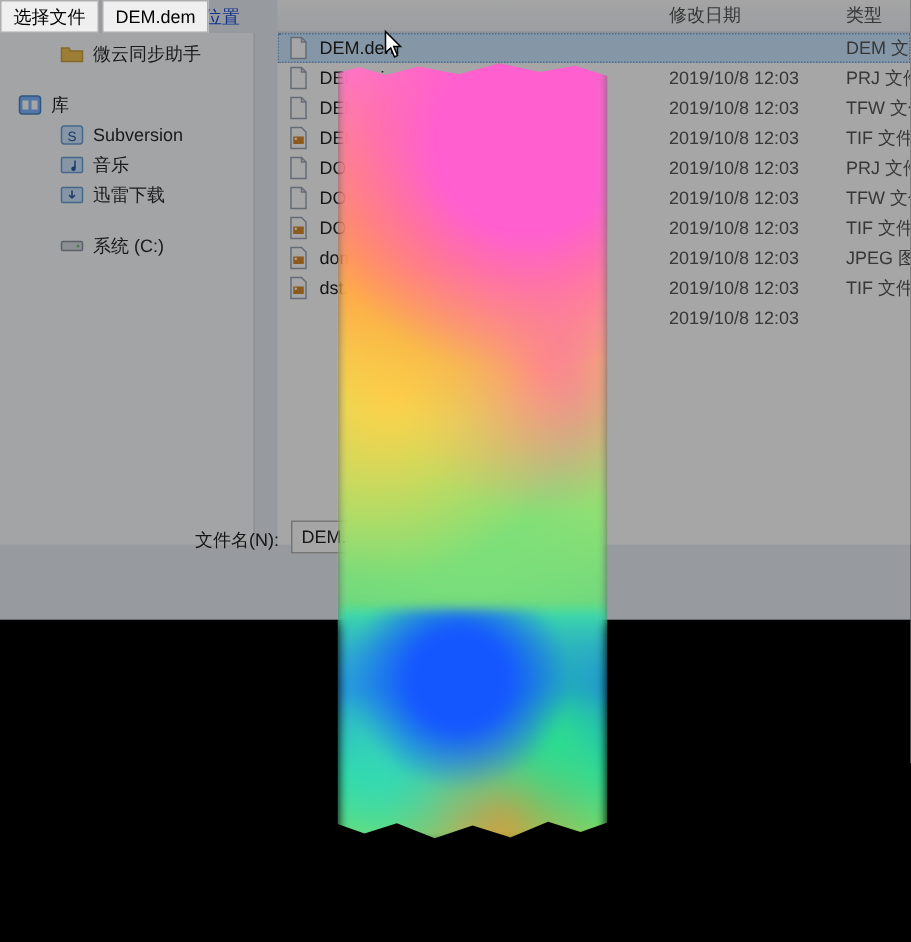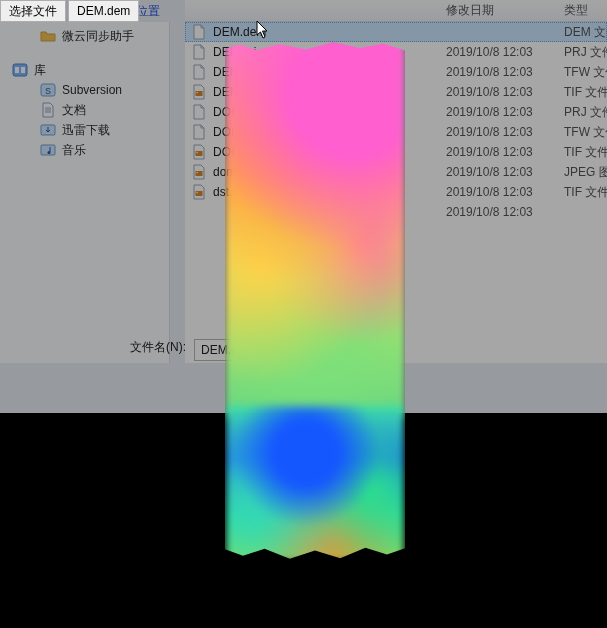--- a/index.html
+++ b/index.html
@@ -87,21 +87,21 @@
   }
   .fcol { padding-left: 6px; white-space: nowrap; overflow: hidden; }
   .fcol.name { flex: 0 0 255px; display: flex; align-items: center; gap: 6px; }
   .fcol.date { flex: 0 0 118px; color: #555; margin-top: 40px; }
   .fcol.type { flex: 1 1 auto; color: #555; }
   .ficon { width: 16px; height: 16px; flex: 0 0 16px; display: inline-flex; align-items: center; justify-content: center; }
   .ficon svg { width: 14px; height: 16px; }
 
   .filename-row {
     position: absolute; left: 0; bottom: 44px; height: 30px;
-    width: 100%; display: flex; align-items: flex-start; gap: 8px;
+    width: 100%; display: flex; align-items: flex-end; gap: 8px;
     padding-left: 130px;
     pointer-events: none;
   }
   .filename-label { color: #222; font-size: 12px; }
   .filename-input {
     width: 180px; height: 22px;
     background: #fff; border: 1px solid #b5b5b5;
     padding: 0 6px; font-size: 12px; color: #222;
     pointer-events: auto;
   }
@@ -186,47 +186,47 @@
             <svg viewBox="0 0 16 16">
               <rect x="1" y="2" width="14" height="12" rx="2" fill="#cfe6ff" stroke="#6aa0d8"></rect>
               <text x="8" y="12" text-anchor="middle" font-size="9" fill="#2a5a9a">S</text>
             </svg>
           </span>
           <span>Subversion</span>
         </div>
         <div class="tree-row indent2">
           <span class="tree-icon">
             <svg viewBox="0 0 16 16">
-              <path d="M3 1h7l3 3v11H3z" fill="#fff" stroke="#8aa4c8"></path>
-              <path d="M5 6h6M5 8h6M5 10h6" stroke="#8aa4c8"></path>
-            </svg>
-          </span>
-          <span>文档</span>
-        </div>
-        <div class="tree-row indent2">
-          <span class="tree-icon">
-            <svg viewBox="0 0 16 16">
-              <rect x="1" y="3" width="14" height="10" rx="1" fill="#cfe6ff" stroke="#6aa0d8"></rect>
-              <path d="M8 5v4M6 8l2 2 2-2" stroke="#2a5a9a" fill="none"></path>
-            </svg>
-          </span>
-          <span>迅雷下载</span>
-        </div>
-        <div class="tree-row indent2">
-          <span class="tree-icon">
-            <svg viewBox="0 0 16 16">
               <rect x="1" y="3" width="14" height="10" rx="1" fill="#cfe6ff" stroke="#6aa0d8"></rect>
               <path d="M10 5v5" stroke="#2a5a9a"></path>
               <circle cx="9" cy="10.5" r="1.5" fill="#2a5a9a"></circle>
             </svg>
           </span>
           <span>音乐</span>
         </div>
+        <div class="tree-row indent2">
+          <span class="tree-icon">
+            <svg viewBox="0 0 16 16">
+              <rect x="1" y="3" width="14" height="10" rx="1" fill="#cfe6ff" stroke="#6aa0d8"></rect>
+              <path d="M8 5v4M6 8l2 2 2-2" stroke="#2a5a9a" fill="none"></path>
+            </svg>
+          </span>
+          <span>迅雷下载</span>
+        </div>
       </div>
       <div class="tree-group">
+        <div class="tree-row indent2">
+          <span class="tree-icon">
+            <svg viewBox="0 0 16 16">
+              <rect x="1" y="5" width="14" height="6" rx="1" fill="#d8dde3" stroke="#8a94a3"></rect>
+              <circle cx="12" cy="8" r="1" fill="#6fbf6f"></circle>
+            </svg>
+          </span>
+          <span>系统 (C:)</span>
+        </div>
       </div>
     </div>
 
   <div class="files" id="files">
       <div class="file-row selected">
         <div class="fcol name">
           <span class="ficon">
             <svg viewBox="0 0 14 16">
               <path d="M2 1h7l3 3v11H2z" fill="#fff" stroke="#9aa7bb"></path>
               <path d="M9 1v3h3" fill="none" stroke="#9aa7bb"></path>

